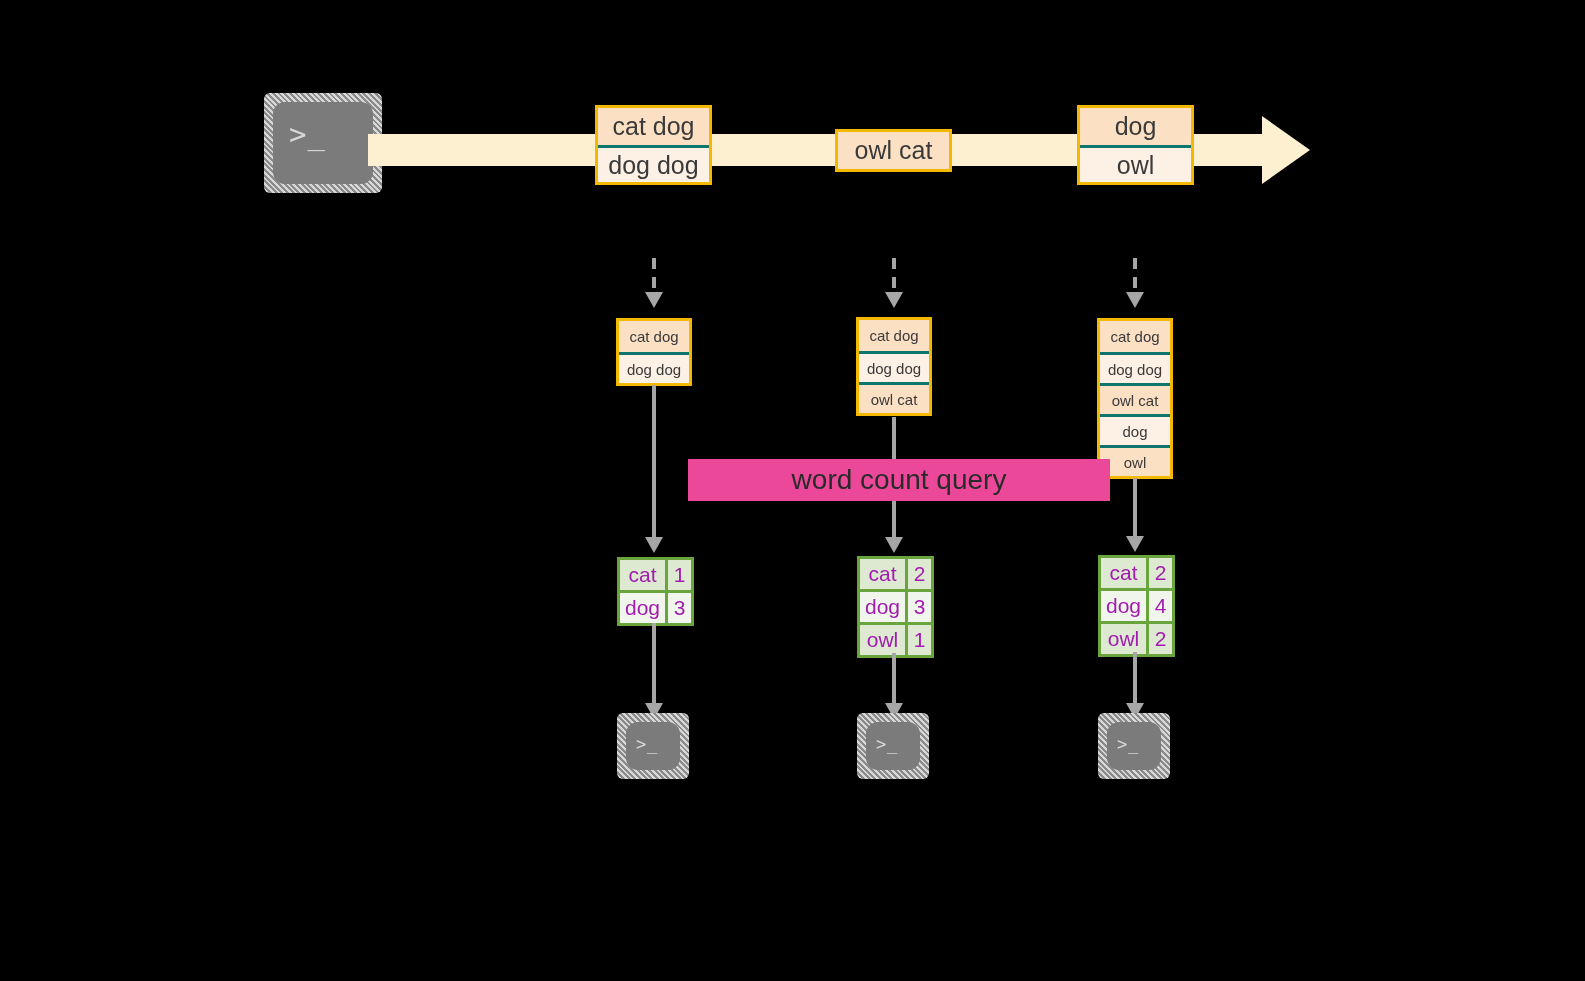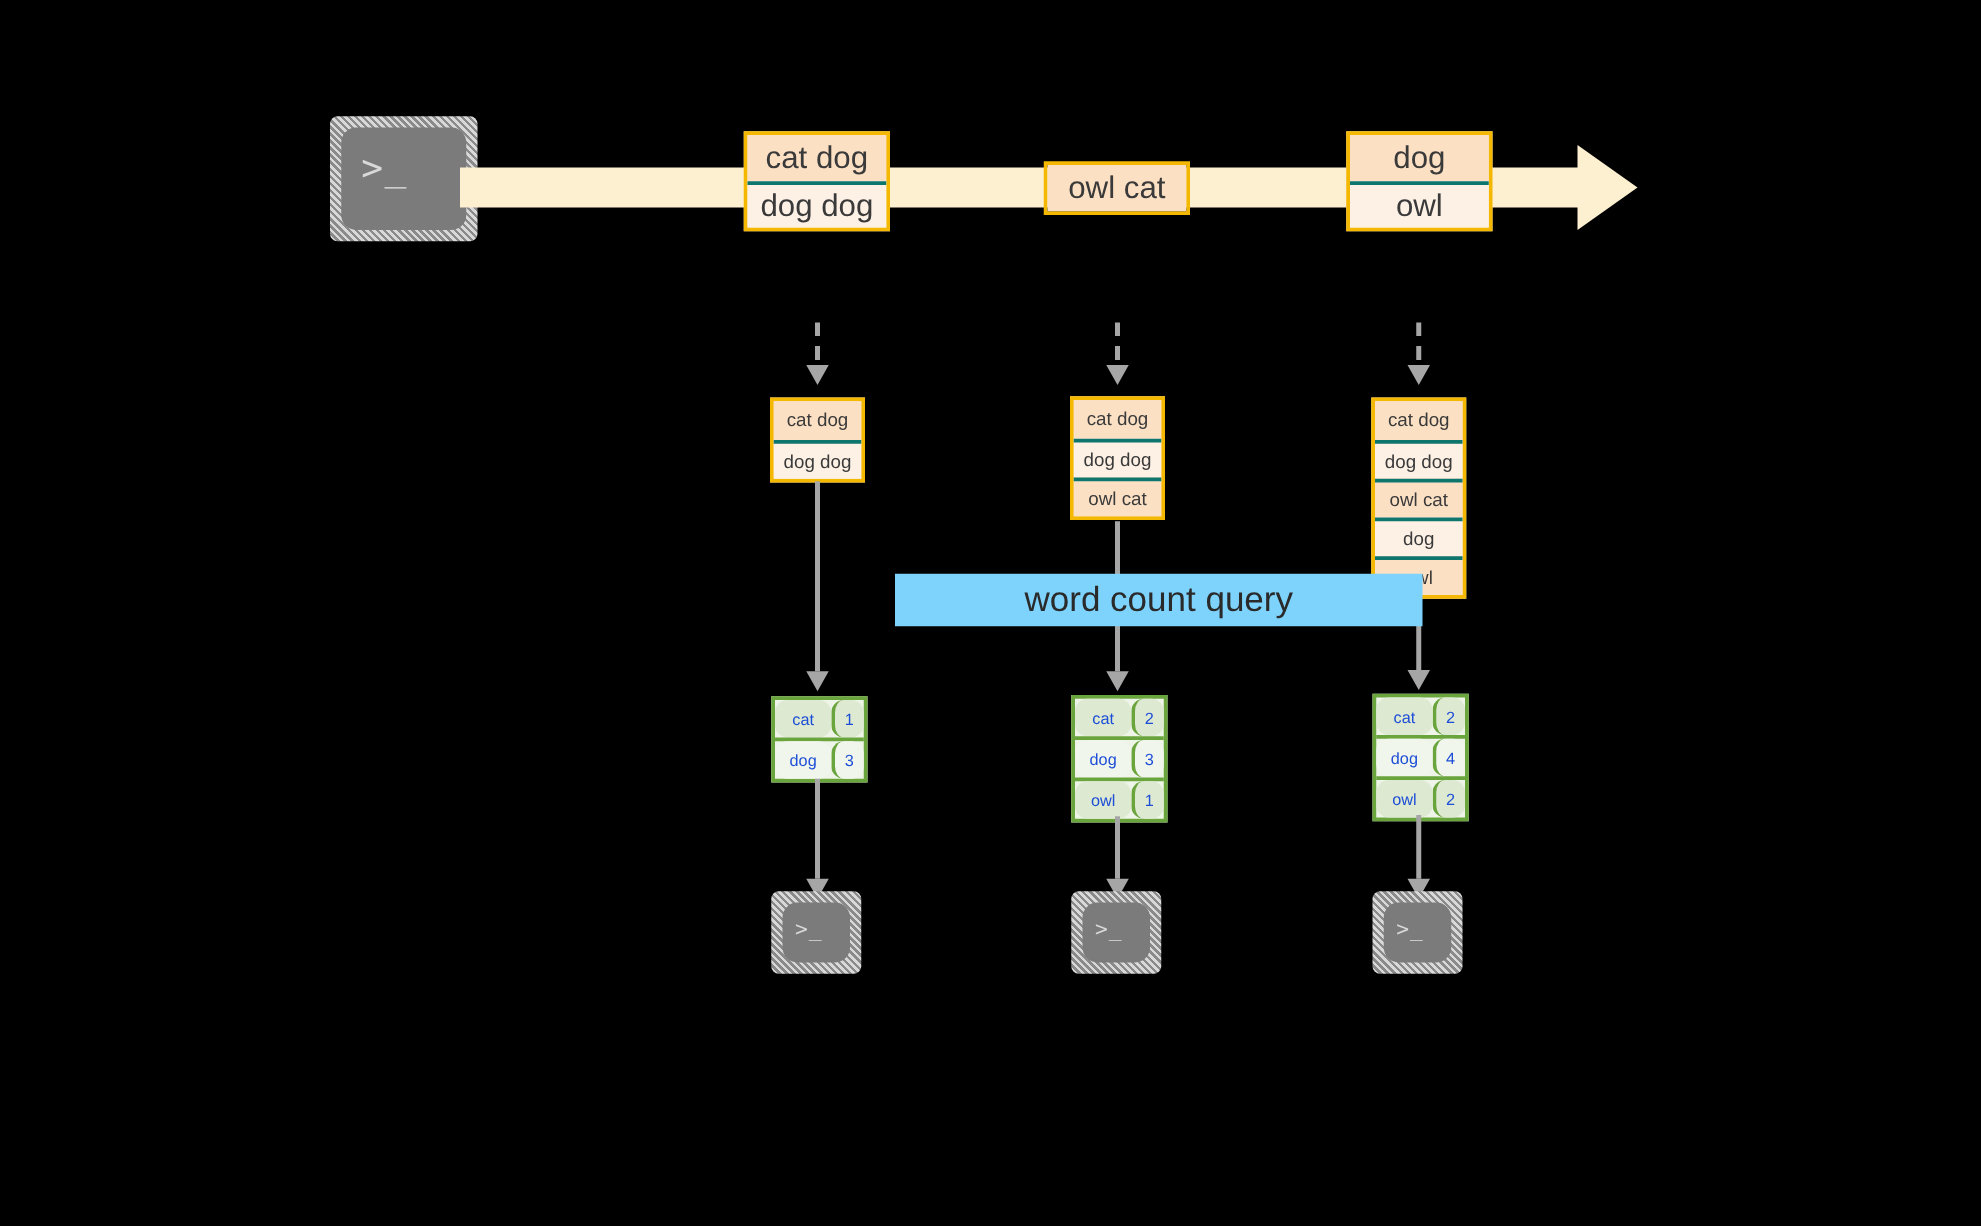--- a/index.html
+++ b/index.html
@@ -99,23 +99,22 @@
     display: flex;
     flex-direction: column;
   }
   .gtab .grow { display: flex; }
   .gtab .grow + .grow { border-top: 3px solid #6aa43c; }
   .gtab .gcell {
     height: 30px;
     display: flex;
     align-items: center;
     justify-content: center;
-    color: #1d4ed8;
-    font-size: 13px;
-    border-radius: 10px;
+    color: #a21caf;
+    font-size: 21px;
   }
   .gtab .gcell.k { width: 45px; }
   .gtab .gcell.v { width: 26px; border-left: 3px solid #6aa43c; }
   .gtab .grow.shadeA .gcell { background: #dde9d0; }
   .gtab .grow.shadeB .gcell { background: #f1f6ec; }
   #gt-a { left: 617px; top: 557px; }
   #gt-b { left: 857px; top: 556px; }
   #gt-c { left: 1098px; top: 555px; }
 
   
@@ -133,23 +132,23 @@
     position: absolute; left: -7px;
     width: 0; height: 0;
     border-left: 9px solid transparent;
     border-right: 9px solid transparent;
     border-top: 16px solid #a6a6a6;
   }
 
   
   #wcq {
     position: absolute;
-    left: 716px; top: 459px;
+    left: 688px; top: 459px;
     width: 422px; height: 42px;
-    background: #7dd3fc;
+    background: #ec4899;
     display: flex;
     align-items: center;
     justify-content: center;
   }
   #wcq span {
     font-size: 28px;
     color: #2a2a2a;
     white-space: nowrap;
   }
 </style>

